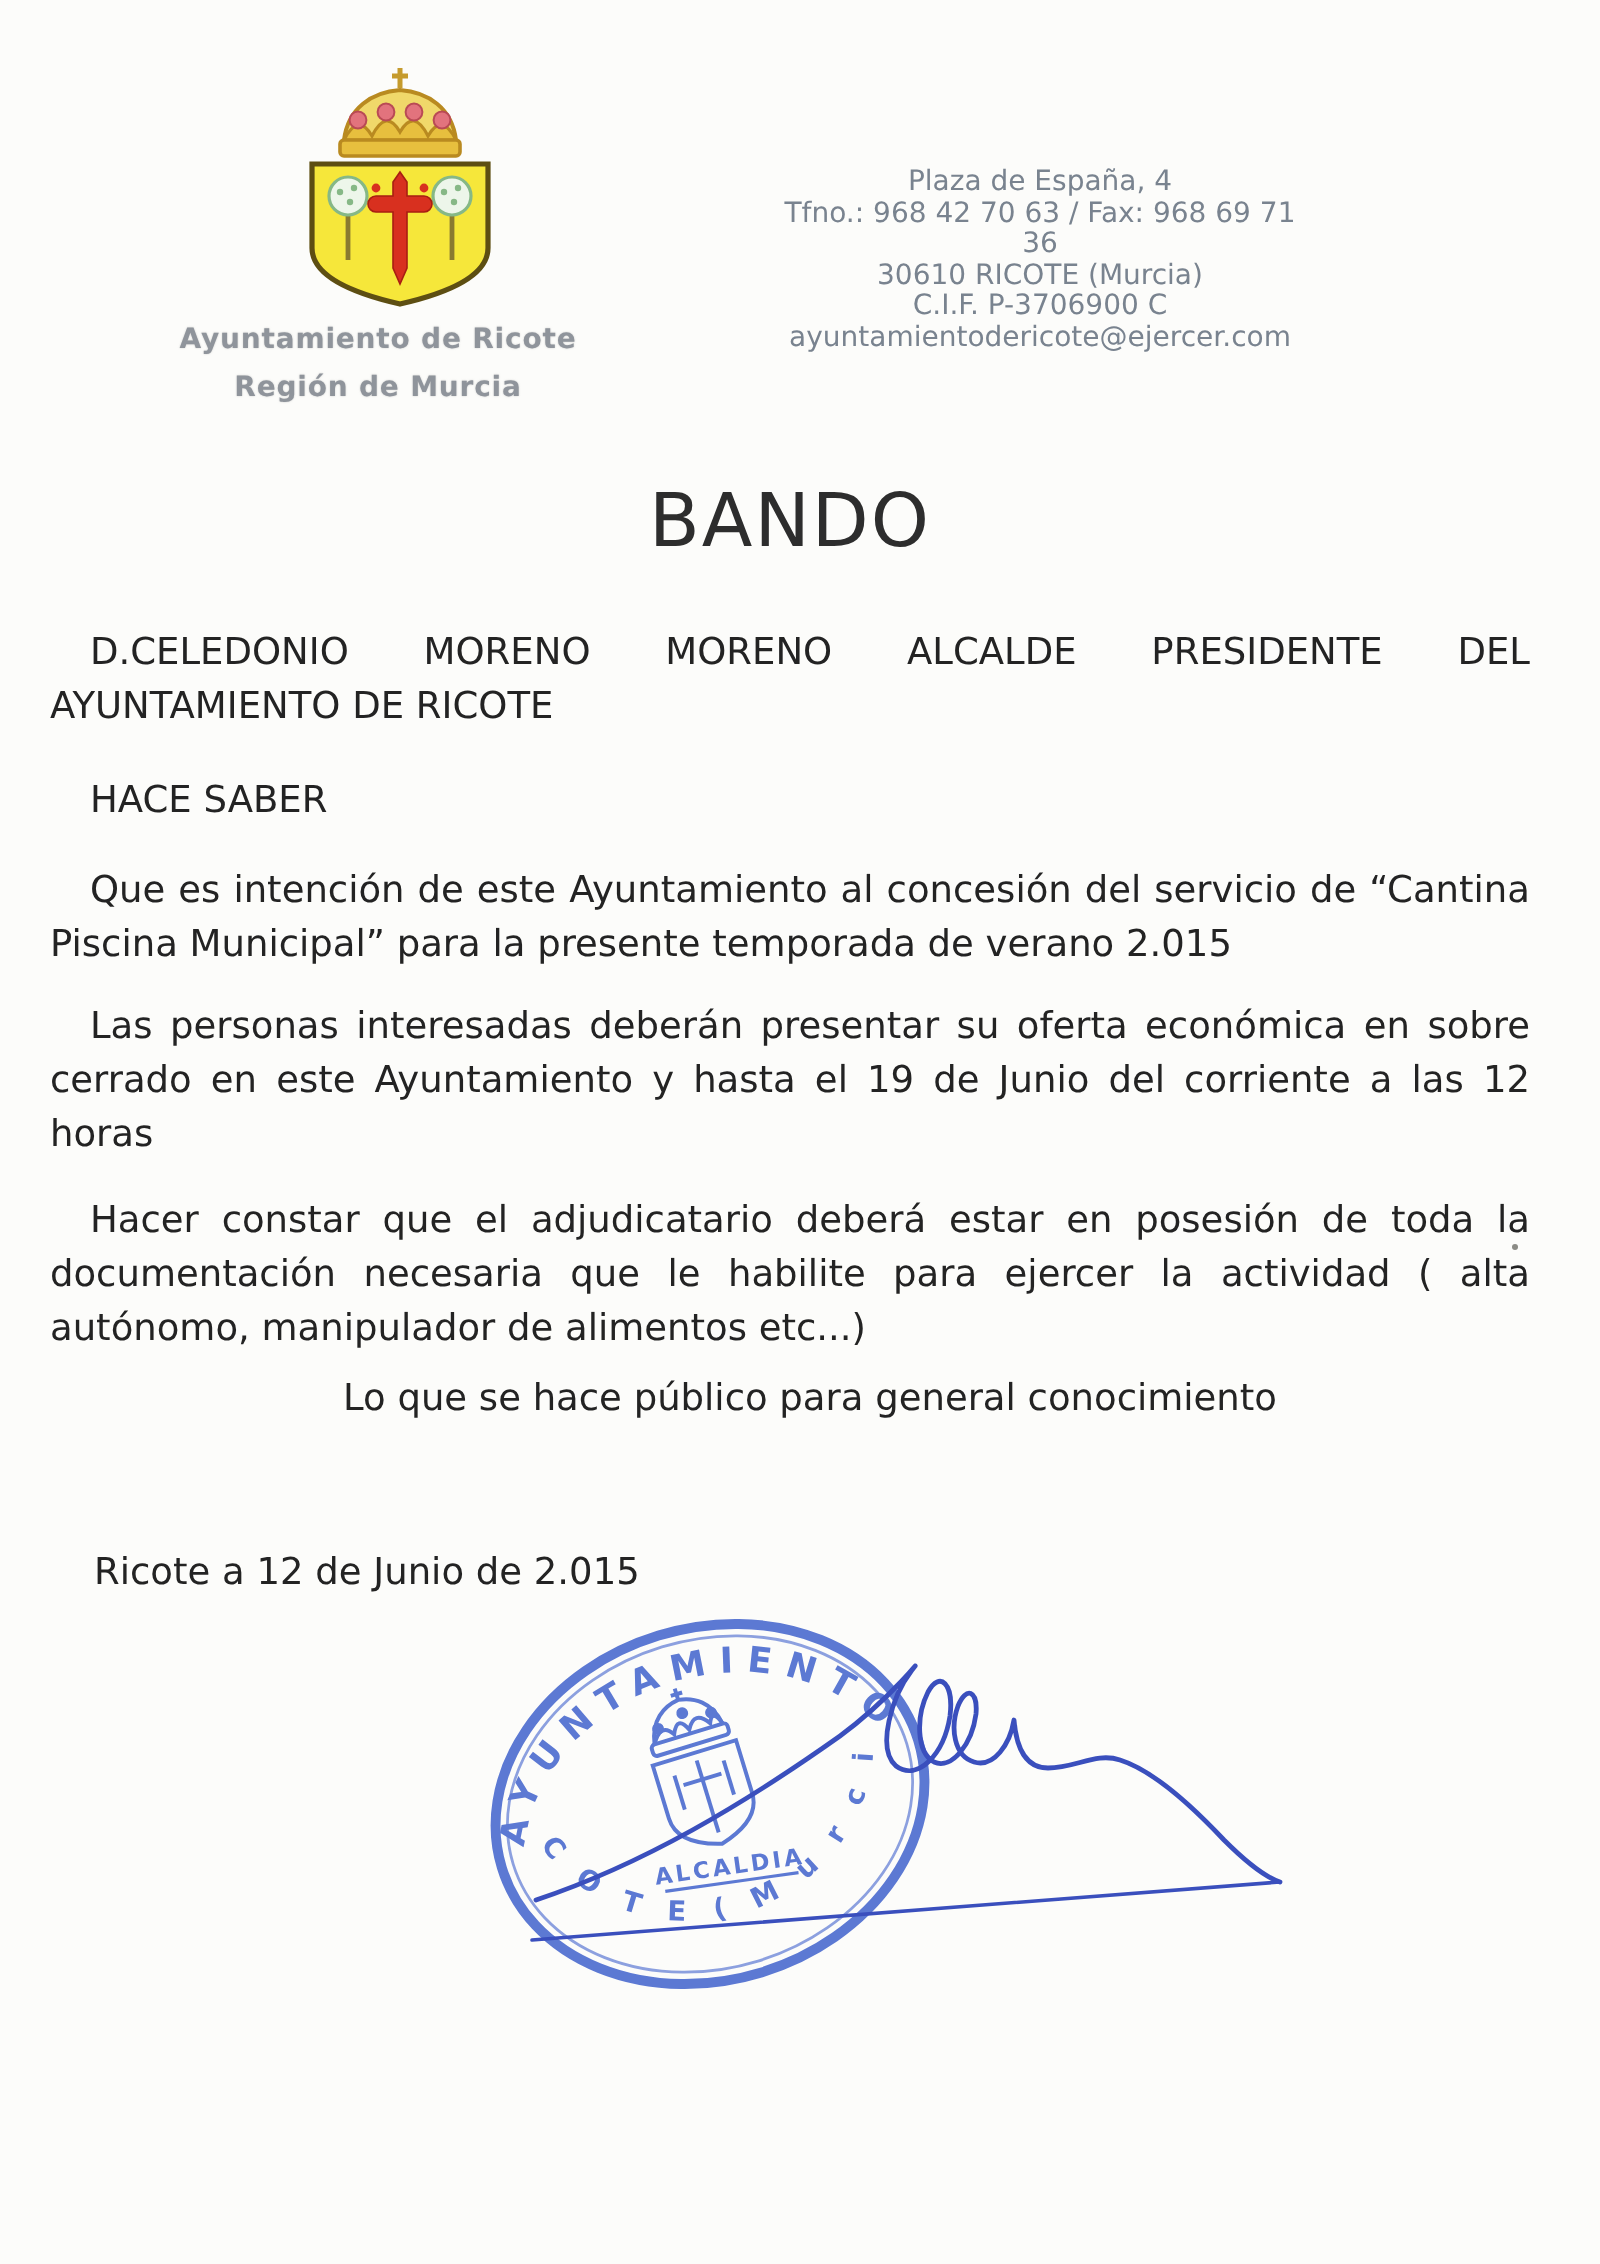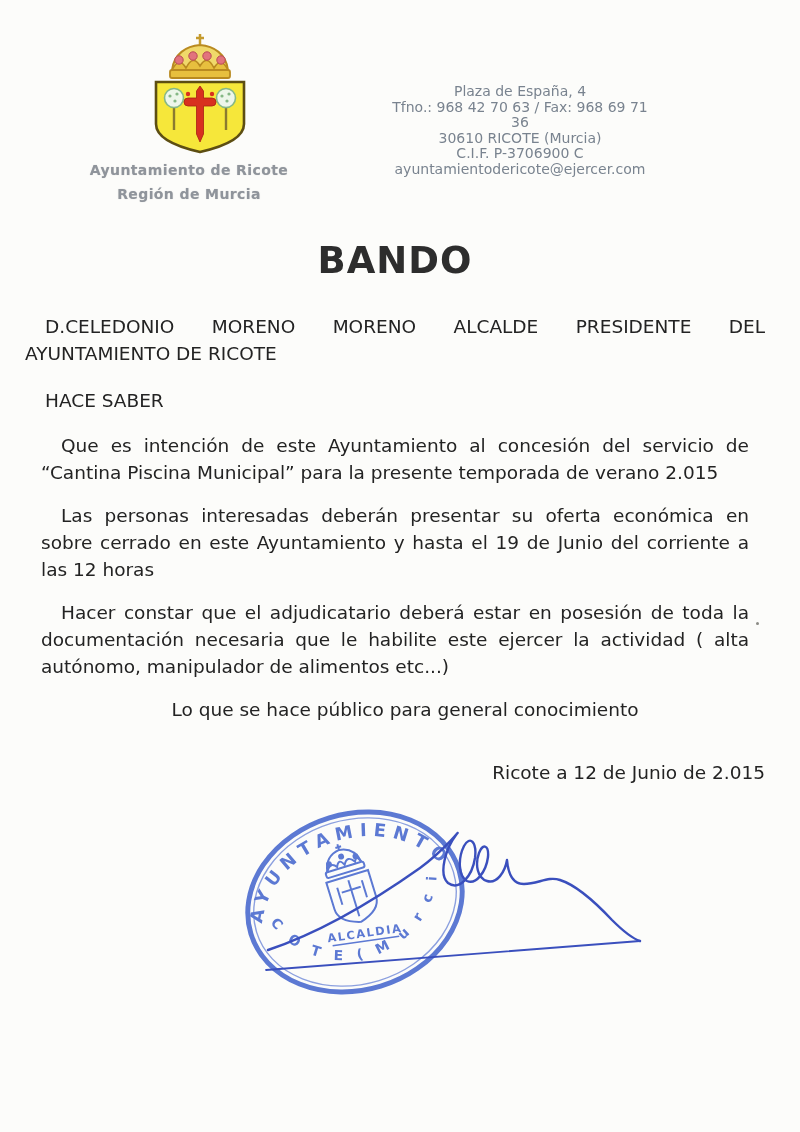--- a/index.html
+++ b/index.html
@@ -16,31 +16,31 @@
     text-shadow:0 0 1px rgba(160,160,160,.55);
   }
   .contact{
     position:absolute;left:390px;top:84px;width:260px;text-align:center;
     font-size:14px;line-height:15.5px;color:#79838f;
   }
   
   .main{position:absolute;left:25px;top:238px;width:740px;font-size:18.5px;line-height:27px;}
   .doc-title{
     text-align:center;font-size:37px;letter-spacing:1px;color:#2d2d2d;
-    font-weight:700;line-height:46px;margin:0;
+    font-weight:400;line-height:46px;margin:0;
   }
   .sal1{margin-top:29px;text-align:justify;text-align-last:justify;text-indent:20px;}
   .sal2{text-align:left;}
   .hace{margin-top:20px;text-indent:20px;}
-  .para{text-align:justify;text-indent:20px;margin:16px;}
+  .para{text-align:justify;text-indent:20px;margin:0;}
   .p2{margin-top:18px;}
   .p3{margin-top:14px;}
   .p4{margin-top:16px;}
   .p5{margin-top:8px;text-align:center;}
-  .date-line{margin-top:36px;text-indent:22px;text-align:right;}
+  .date-line{margin-top:60px;text-indent:22px;}
   
   .stamp{
     position:absolute;left:236px;top:808px;width:238px;height:188px;
     transform:rotate(-17deg);opacity:.92;
   }
   .stamp text, .stamp textPath{
     font-family:"DejaVu Sans",sans-serif;font-weight:bold;fill:#4f6ed0;
   }
   .arc-top-text{font-size:18px;letter-spacing:6.5px;}
   .arc-bottom-text{font-size:14px;letter-spacing:5px;}
@@ -100,21 +100,21 @@
 <div class="main">
   <h1 class="doc-title">BANDO</h1>
 
   <div class="sal1">D.CELEDONIO MORENO MORENO ALCALDE PRESIDENTE DEL</div>
   <div class="sal2">AYUNTAMIENTO DE RICOTE</div>
 
   <div class="hace">HACE SABER</div>
 
   <p class="para p2">Que es intención de este Ayuntamiento al concesión del servicio de “Cantina Piscina Municipal” para la presente temporada de verano 2.015</p>
   <p class="para p3">Las personas interesadas deberán presentar su oferta económica en sobre cerrado en este Ayuntamiento y hasta el 19 de Junio del corriente a las 12 horas</p>
-  <p class="para p4">Hacer constar que el adjudicatario deberá estar en posesión de toda la documentación necesaria que le habilite este ejercer la actividad ( alta autónomo, manipulador de alimentos etc...)</p>
+  <p class="para p4">Hacer constar que el adjudicatario deberá estar en posesión de toda la documentación necesaria que le habilite para ejercer la actividad ( alta autónomo, manipulador de alimentos etc...)</p>
   <p class="para p5">Lo que se hace público para general conocimiento</p>
 
   <div class="date-line">Ricote a 12 de Junio de 2.015</div>
 </div>
 
 <div class="speck"></div>
 
 <svg class="stamp" viewBox="0 0 240 190" aria-hidden="true">
   <defs>
     <path id="arcTop" d="M 20,103 A 101,84 0 0 1 220,103" fill="none"></path>

